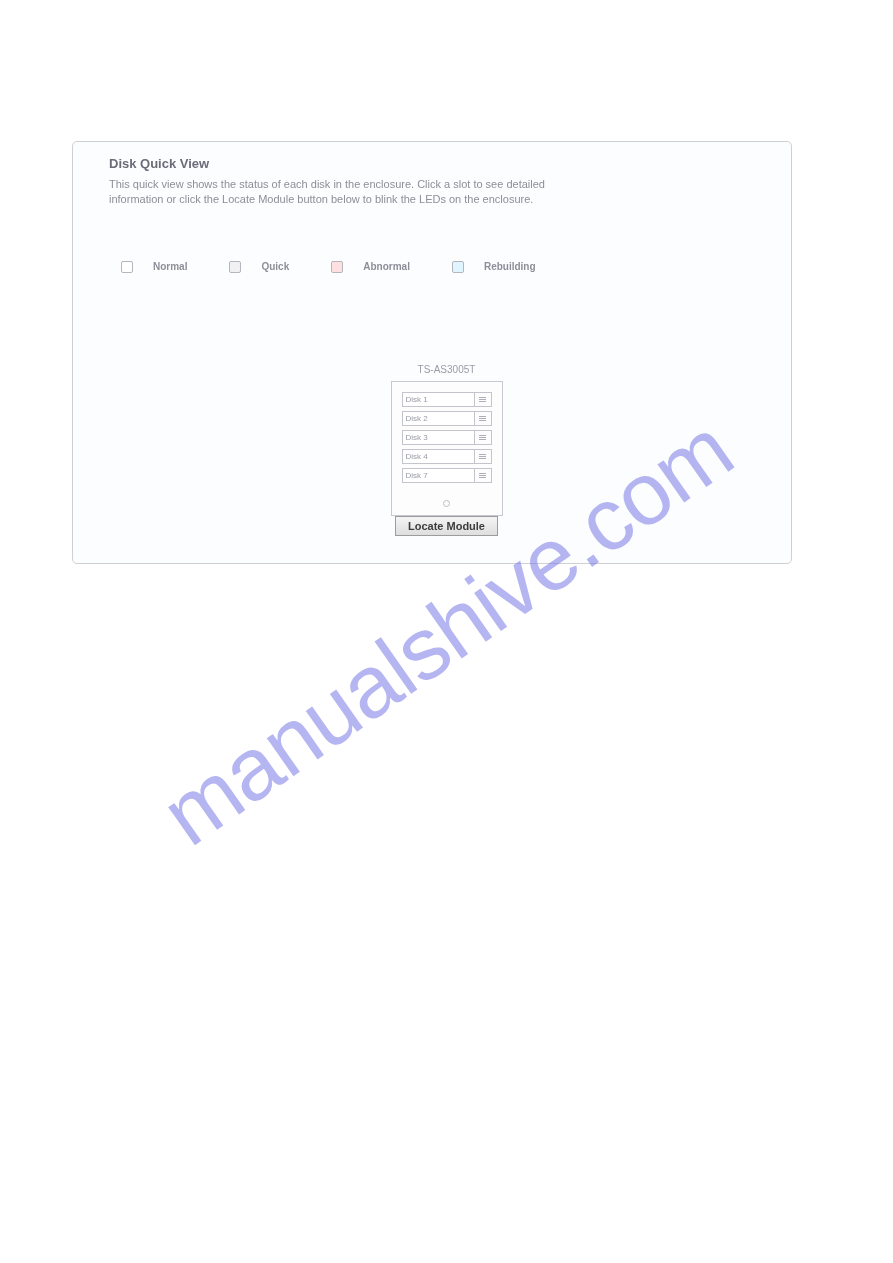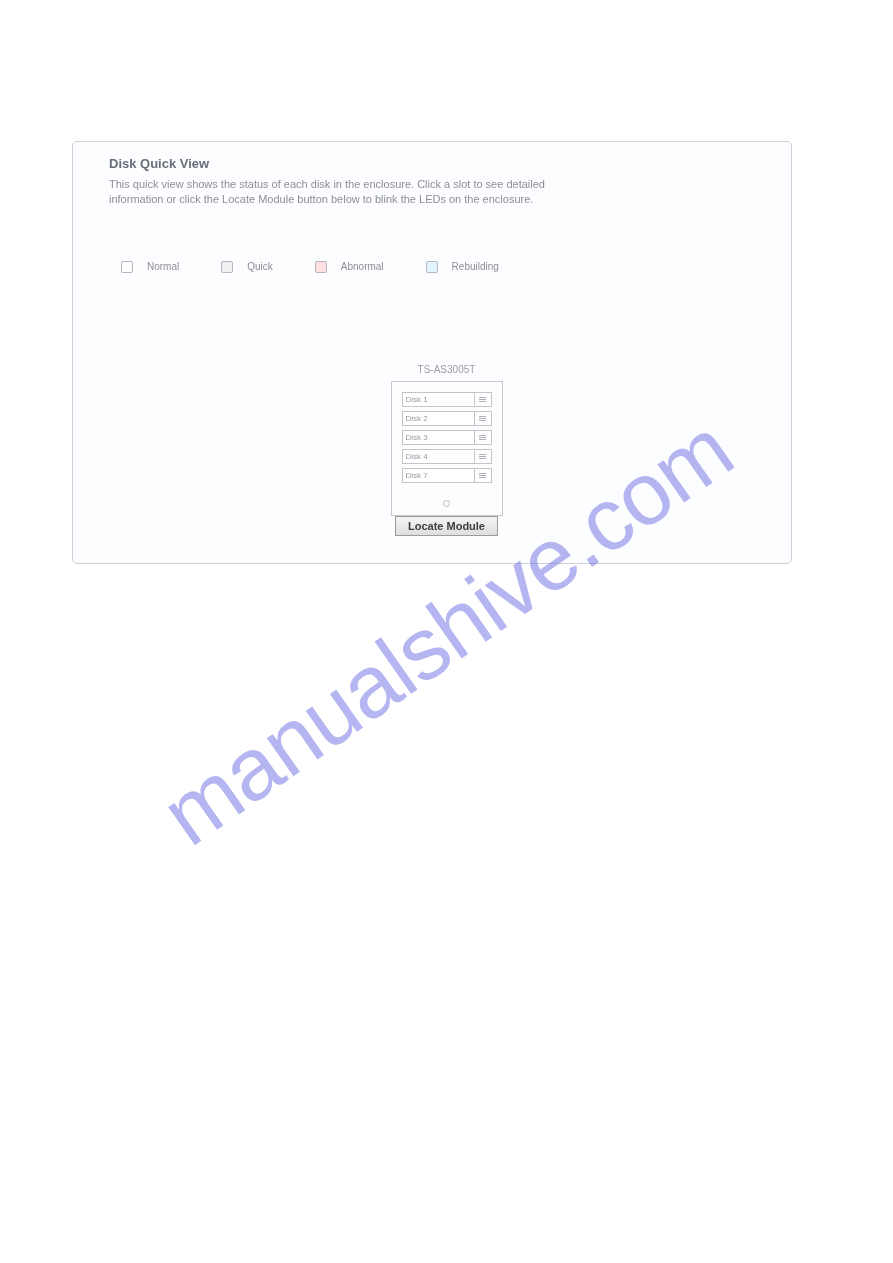--- a/index.html
+++ b/index.html
@@ -59,21 +59,21 @@
   }
 
   .legend {
     display: flex;
     flex-direction: row;
     gap: 42px;
     margin: 54px 0 10px 12px;
     font-size: 10px;
     color: #8d8e98;
   }
-  .legend-item { display: flex; align-items: center; gap: 14px; }
+  .legend-item { display: flex; align-items: center; gap: 20px; font-weight: bold; }
   .sw { width: 10px; height: 10px; border: 1px solid #b5b5bd; border-radius: 2px; }
   .sw-normal { background: #ffffff; }
   .sw-empty  { background: #f1f1f3; }
   .sw-abnormal { background: #ffe0e0; }
   .sw-rebuild  { background: #e0f5ff; }
 
   .device-area {
     position: absolute;
     left: 50%;
     top: 364px;

